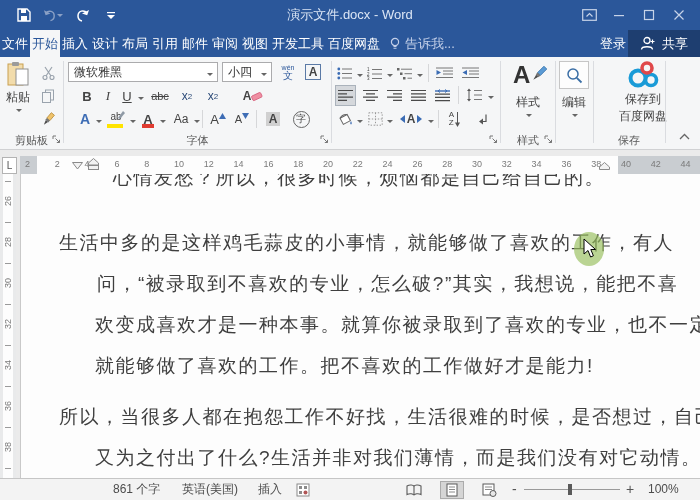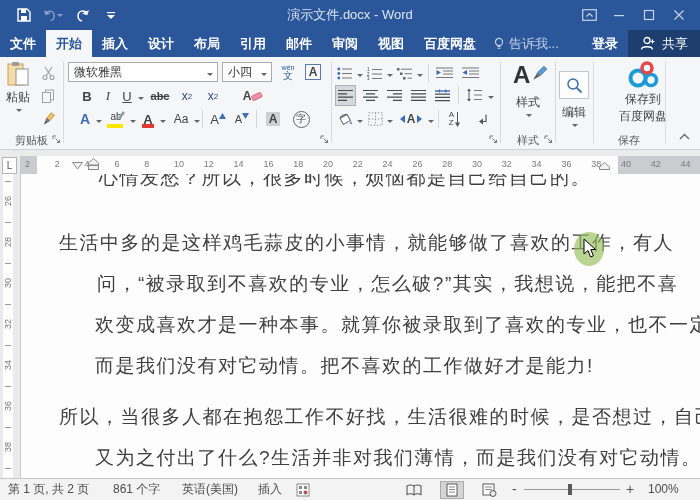--- a/index.html
+++ b/index.html
@@ -11,42 +11,42 @@
 .titlebar{position:absolute;top:0;left:0;right:0;height:30px;background:#2b579a;color:#fff;}
 .qat{position:absolute;left:14px;top:0;height:30px;display:flex;align-items:center;gap:9px;}
 .qbtn{display:flex;align-items:center;justify-content:center;width:20px;height:22px;}
 .title{position:absolute;left:0;right:0;top:0;height:30px;text-align:center;line-height:30px;font-size:13px;color:#dce6f5;}
 .winctl{position:absolute;right:6px;top:0;height:30px;display:flex;align-items:center;}
 .winbtn{width:30px;height:26px;display:flex;align-items:center;justify-content:center;color:#c7d3e8;font-size:13px;}
 .ddg{width:0;height:0;border:3px solid transparent;border-top-color:#8aa0c5;margin-top:3px;}
 
 
 .tabrow{position:absolute;top:30px;left:0;right:0;height:27px;background:#2b579a;display:flex;align-items:stretch;font-size:13px;color:#fff;}
-.tab{padding:0 10px;line-height:27px;white-space:nowrap;font-weight:bold;}
+.tab{padding:0 2px;line-height:27px;white-space:nowrap;}
 .tab.active{background:#f5f6f7;color:#2b579a;}
 .tellme{display:flex;align-items:center;gap:5px;padding:0 8px;color:#c3cfe8;line-height:27px;}
 .sharebox{background:#1e3e70;display:flex;align-items:center;gap:6px;padding:0 12px;color:#fff;}
 .tabspacer{flex:1;}
 
 
 .ribbon{position:absolute;top:57px;left:0;right:0;height:93px;background:#f5f6f7;border-bottom:1px solid #d0d1d3;font-size:12px;color:#444;}
 .group{position:absolute;top:0;height:92px;}
 .gdiv{position:absolute;top:4px;height:82px;width:1px;background:#dadce0;}
 .glabel{position:absolute;bottom:1px;left:0;right:0;text-align:center;font-size:11px;color:#595959;}
 .launcher{position:absolute;bottom:2px;right:2px;}
 .chevron-collapse{position:absolute;right:10px;bottom:6px;}
 .btn{position:absolute;display:flex;align-items:center;justify-content:center;height:20px;}
 .dd{width:0;height:0;border:3px solid transparent;border-top-color:#666;display:inline-block;margin-left:2px;margin-top:3px;}
 .combo{position:absolute;background:#fff;border:1px solid #ababad;height:20px;display:flex;align-items:center;padding-left:5px;font-size:12px;color:#333;}
 .combo .dd{position:absolute;right:4px;top:7px;}
 .sep{position:absolute;width:1px;height:18px;background:#d6d7d9;}
 .bigbtn{position:absolute;top:4px;display:flex;flex-direction:column;align-items:center;}
 .selbox{background:#d5d8dc;border:1px solid #aab2bb;}
 .u-line{text-decoration:underline;}
-.strike{text-decoration:line-through;font-weight:bold;}
+.strike{text-decoration:line-through;}
 .fontA-eff{color:#3e6db5;font-weight:bold;font-size:14px;}
 .hl-bar{position:absolute;left:1px;bottom:1px;width:16px;height:4px;background:#ffe400;}
 .fc-bar{position:absolute;left:2px;bottom:1px;width:12px;height:4px;background:#e03c31;}
 .shadeA{background:#d0d0d0;padding:0 3px;font-weight:bold;}
 .circleZ{width:17px;height:17px;border:1px solid #666;border-radius:50%;font-size:10px;display:flex;align-items:center;justify-content:center;}
 .phon{display:flex;flex-direction:column;align-items:center;line-height:1;color:#2b579a;}
 .phon .p1{font-size:7px;}
 .phon .p2{font-size:10px;}
 .charborder{border:1px solid #5b7aa6;padding:0 3px;font-weight:bold;font-size:12px;color:#444;}
 .editbox{border:1px solid #c6c6c6;background:#fdfdfd;display:flex;align-items:center;justify-content:center;}
@@ -61,21 +61,21 @@
 .marker-right{position:absolute;left:579px;bottom:0;}
 
 
 .docarea{position:absolute;top:174px;left:0;right:0;bottom:22px;background:#ebebeb;overflow:hidden;}
 .vruler{position:absolute;left:0;top:0;width:16px;bottom:0;background:#e9eaeb;}
 .vruler .band{position:absolute;left:3px;width:10px;top:0;bottom:0;background:#fdfdfd;}
 .vnum{position:absolute;left:1px;width:14px;text-align:center;font-size:9px;color:#7a7a7a;transform:rotate(270deg);}
 .vtick{position:absolute;left:5px;width:6px;height:1px;background:#9a9a9a;}
 .page{position:absolute;left:20px;right:0;top:0;bottom:0;background:#fdfdfd;border-left:1px solid #c9c9c9;overflow:hidden;}
 .docline{position:absolute;font-size:19px;color:#3f3f3f;letter-spacing:1.5px;white-space:nowrap;}
-.l0{top:-9px;left:78px;}
+.l0{top:-9px;left:92px;}
 .l1{top:56px;left:38px;}
 .l2{top:97px;left:76px;}
 .l3{top:138px;left:74px;}
 .l4{top:179px;left:74px;}
 .l5{top:230px;left:38px;}
 .l6{top:271px;left:74px;}
 .cursorwrap{position:absolute;left:553px;top:58px;width:34px;height:36px;}
 .cursorglow{position:absolute;left:0;top:0;width:30px;height:34px;border-radius:50%;background:rgba(150,191,91,0.65);}
 
 
@@ -150,20 +150,21 @@
   <div class="tabrow">
     <div class="tab">文件</div>
     <div class="tab active">开始</div>
     <div class="tab">插入</div>
     <div class="tab">设计</div>
     <div class="tab">布局</div>
     <div class="tab">引用</div>
     <div class="tab">邮件</div>
     <div class="tab">审阅</div>
     <div class="tab">视图</div>
+    <div class="tab">开发工具</div>
     <div class="tab">百度网盘</div>
     <div class="tellme">
       <svg width="10" height="14" viewBox="0 0 10 14">
           <circle cx="5" cy="5" r="3.6" fill="none" stroke="#c3cfe8" stroke-width="1.2"></circle>
           <path d="M3.5,9.5 h3 M3.5,11.2 h3" stroke="#c3cfe8" stroke-width="1.1"></path>
         </svg>
       <span>告诉我...</span>
     </div>
     <div class="tabspacer"></div>
     <div class="tab">登录</div>
@@ -289,20 +290,21 @@
             <path d="M0,0 L3.5,6 L7,0 Z" fill="#3e6db5"></path>
           </svg>
       </div>
       <div class="sep" style="left:192px;top:53px;"></div>
       <div class="btn" style="left:198px;top:52px;width:22px;">
         <span class="shadeA">A</span>
       </div>
       <div class="btn" style="left:226px;top:52px;width:22px;">
         <span class="circleZ">字</span>
       </div>
+      <div class="glabel">字体</div>
       <div class="launcher">
         <svg width="9" height="9" viewBox="0 0 9 9">
             <path d="M1,1 H4 M1,1 V4 M3.5,3.5 L7.5,7.5 M7.5,7.5 H4.8 M7.5,7.5 V4.8" stroke="#777" fill="none"></path>
           </svg>
       </div>
     </div>
     <div class="gdiv" style="left:331px;"></div>
 
     <div class="group" style="left:332px;width:168px;">
       <div class="btn" style="left:4px;top:6px;width:18px;">
@@ -452,21 +454,21 @@
       </div>
       <div class="glabel">样式</div>
       <div class="launcher">
         <svg width="9" height="9" viewBox="0 0 9 9">
             <path d="M1,1 H4 M1,1 V4 M3.5,3.5 L7.5,7.5 M7.5,7.5 H4.8 M7.5,7.5 V4.8" stroke="#777" fill="none"></path>
           </svg>
       </div>
     </div>
     <div class="gdiv" style="left:555px;"></div>
 
-    <div class="group" style="left:556px;width:36px;margin-top:10px;">
+    <div class="group" style="left:556px;width:36px;">
       <div class="bigbtn" style="left:1px;width:34px;">
         <div class="editbox" style="width:30px;height:28px;">
           <svg width="17" height="17" viewBox="0 0 17 17">
               <circle cx="7" cy="7" r="5" fill="none" stroke="#3a6ea5" stroke-width="1.5"></circle>
               <path d="M10.8,10.8 L15.5,15.5" stroke="#3a6ea5" stroke-width="1.8"></path>
             </svg>
         </div>
         <span style="font-size:12px;margin-top:5px;">编辑</span>
         <span class="dd"></span>
       </div>
@@ -533,34 +535,33 @@
         <span class="vnum" style="top: 227px;">36</span>
         <span class="vtick" style="top: 253px;"></span>
         <span class="vnum" style="top: 268px;">38</span>
         <span class="vtick" style="top: 294px;"></span>
       </div>
     <div class="page">
       <div class="docline l0">心情发愁？所以，很多时候，烦恼都是自己给自己的。</div>
       <div class="docline l1">生活中多的是这样鸡毛蒜皮的小事情，就能够做了喜欢的工作，有人</div>
       <div class="docline l2">问，“被录取到不喜欢的专业，怎么破?”其实，我想说，能把不喜</div>
       <div class="docline l3">欢变成喜欢才是一种本事。就算你被录取到了喜欢的专业，也不一定</div>
-      <div class="docline l4">而是我们没有对它动情。把不喜欢的工作做好才是能力!</div>
+      <div class="docline l4">就能够做了喜欢的工作。把不喜欢的工作做好才是能力!</div>
       <div class="docline l5">所以，当很多人都在抱怨工作不好找，生活很难的时候，是否想过，自己</div>
       <div class="docline l6">又为之付出了什么?生活并非对我们薄情，而是我们没有对它动情。</div>
       <div class="cursorwrap">
         <div class="cursorglow"></div>
         <svg width="16" height="21" viewBox="0 0 16 21" style="position:absolute;left:9px;top:6px;">
             <path d="M1,1 L1,16 L5,12.5 L7.6,19 L10.4,17.8 L7.8,11.5 L12.5,11.5 Z" fill="#fff" stroke="#000" stroke-width="1"></path>
           </svg>
       </div>
     </div>
   </div>
 
   <div class="statusbar">
-    <div class="sitem" style="left:8px;">第 1 页, 共 2 页</div>
     <div class="sitem" style="left:113px;">861 个字</div>
     <div class="sitem" style="left:182px;">英语(美国)</div>
     <div class="sitem" style="left:258px;">插入</div>
     <div class="sitem" style="left:296px;top:4px;">
       <svg width="14" height="14" viewBox="0 0 14 14">
           <rect x="1" y="1" width="12" height="12" fill="#fff" stroke="#8a8a8a"></rect>
           <rect x="3" y="3" width="3" height="3" fill="#8a8a8a"></rect>
           <rect x="8" y="3" width="3" height="3" fill="#8a8a8a"></rect>
           <rect x="3" y="8" width="3" height="3" fill="#8a8a8a"></rect>
           <circle cx="9.5" cy="9.5" r="2" fill="#b05555"></circle>

